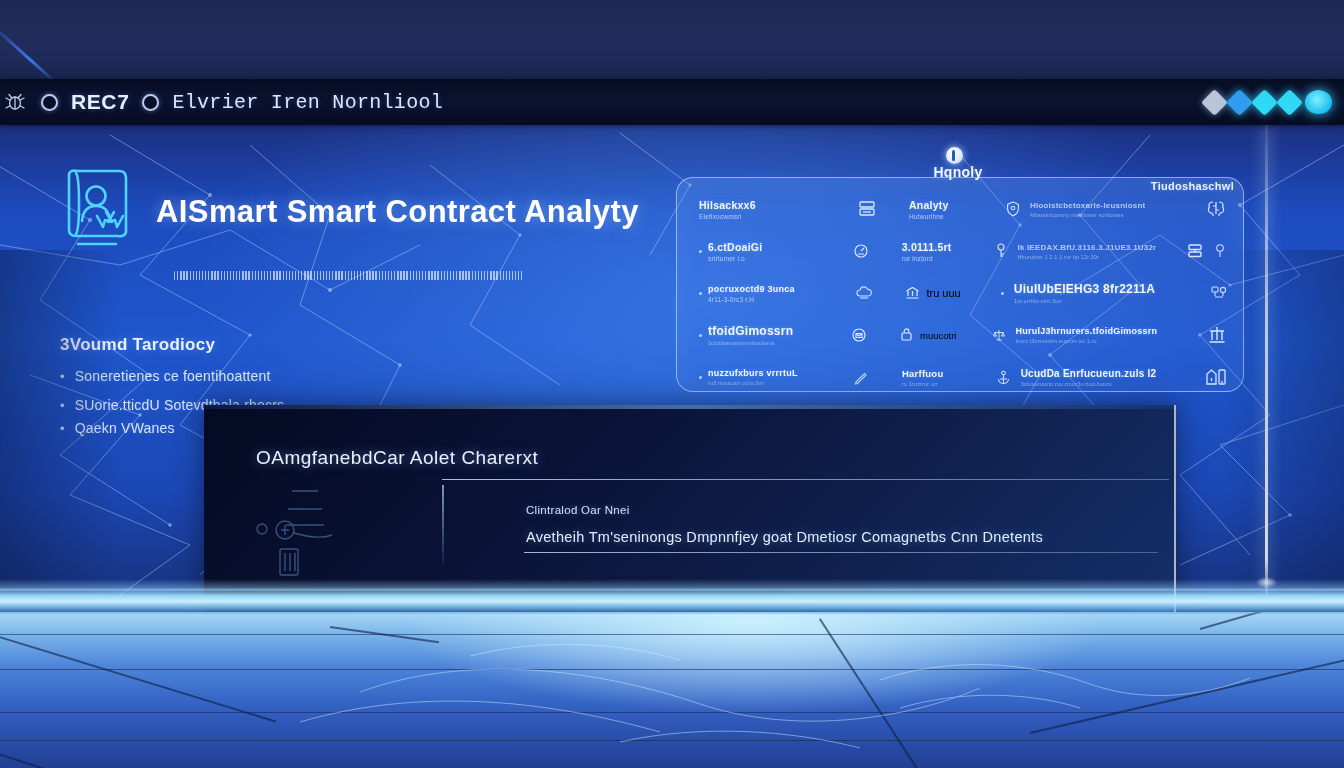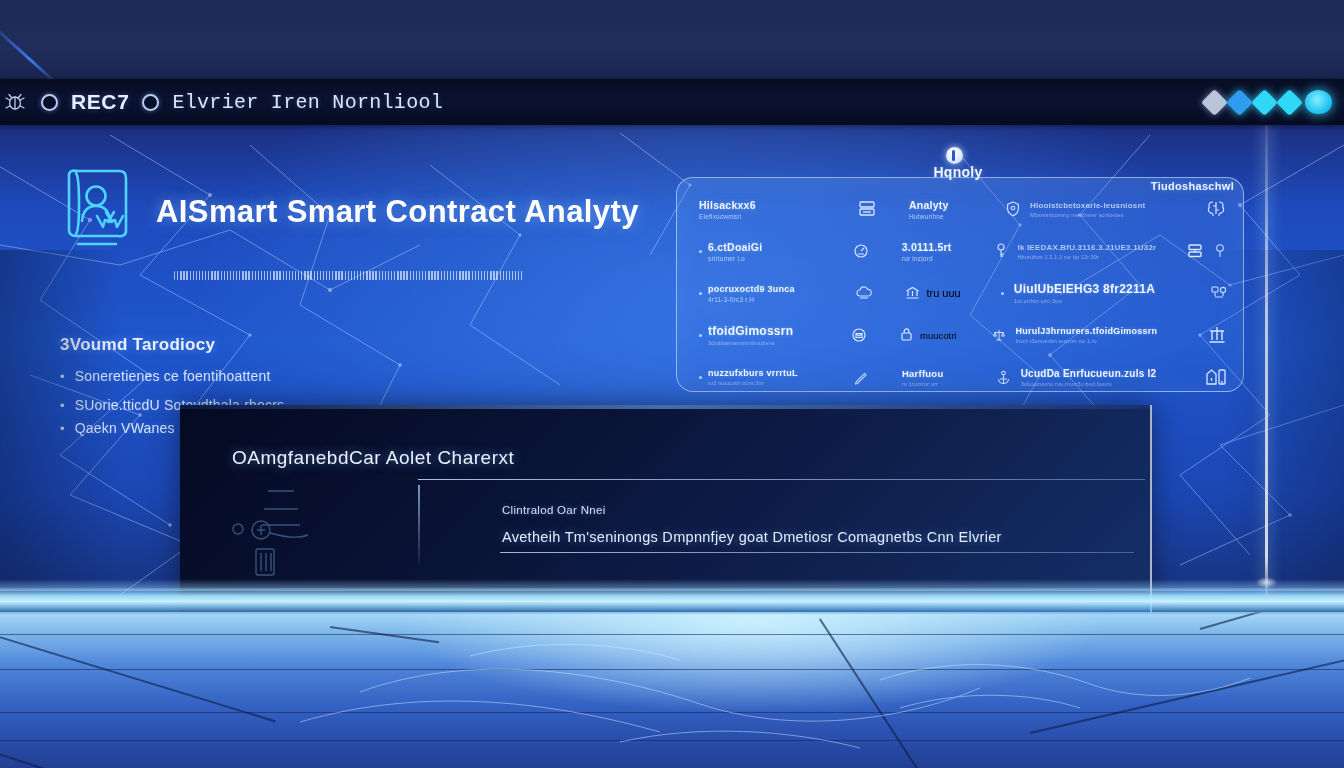--- a/index.html
+++ b/index.html
@@ -163,21 +163,21 @@
   .tx .t3 {
     font-size:5.5px; color:rgba(215,232,255,.55); letter-spacing:.15px;
     white-space:nowrap; overflow:hidden;
   }
   .micro-dot { width:3px; height:3px; border-radius:50%; background:rgba(225,240,255,.75); flex:0 0 auto; }
   .ico { opacity:.92; flex:0 0 auto; }
   .ico svg { display:block; }
 
   
   .dpanel {
-    position:absolute; left:180px; top:405px; width:972px; height:224px;
+    position:absolute; left:204px; top:405px; width:972px; height:224px;
     background:linear-gradient(135deg,#050a22 0%,#0a1438 38%,#102251 70%,#15306b 100%);
     border-right:2px solid rgba(225,238,255,.75);
     box-shadow:0 0 26px rgba(0,0,0,.45);
     overflow:hidden; z-index:12;
   }
   .dp-top-glow {
     position:absolute; left:0; top:0; width:100%; height:4px;
     background:linear-gradient(90deg,rgba(40,90,200,.2),rgba(120,180,255,.55),rgba(40,90,200,.2));
   }
   .dp-title {
@@ -658,21 +658,21 @@
         <circle cx="33" cy="47" r="9"></circle>
         <path d="M33 42v10M29 47h8"></path>
         <circle cx="10" cy="46" r="5"></circle>
         <path d="M42 50c14 4 28 6 38 2"></path>
         <rect x="28" y="66" width="18" height="26" rx="2"></rect>
         <path d="M33 70v18M38 70v18M43 70v18"></path>
       </g>
     </svg>
 
     <div class="dp-line1">Clintralod Oar Nnei</div>
-    <div class="dp-line2">Avetheih Tm'seninongs Dmpnnfjey goat Dmetiosr Comagnetbs Cnn Elvrier</div>
+    <div class="dp-line2">Avetheih Tm'seninongs Dmpnnfjey goat Dmetiosr Comagnetbs Cnn Dnetents</div>
     <div class="dp-rule2"></div>
   </div>
 
   <div class="glowband"></div>
 
   <div class="floor">
     <div class="floor-line" style="top:22px"></div>
     <div class="floor-line" style="top:57px"></div>
     <div class="floor-line" style="top:100px"></div>
     <div class="floor-line" style="top:128px"></div>

